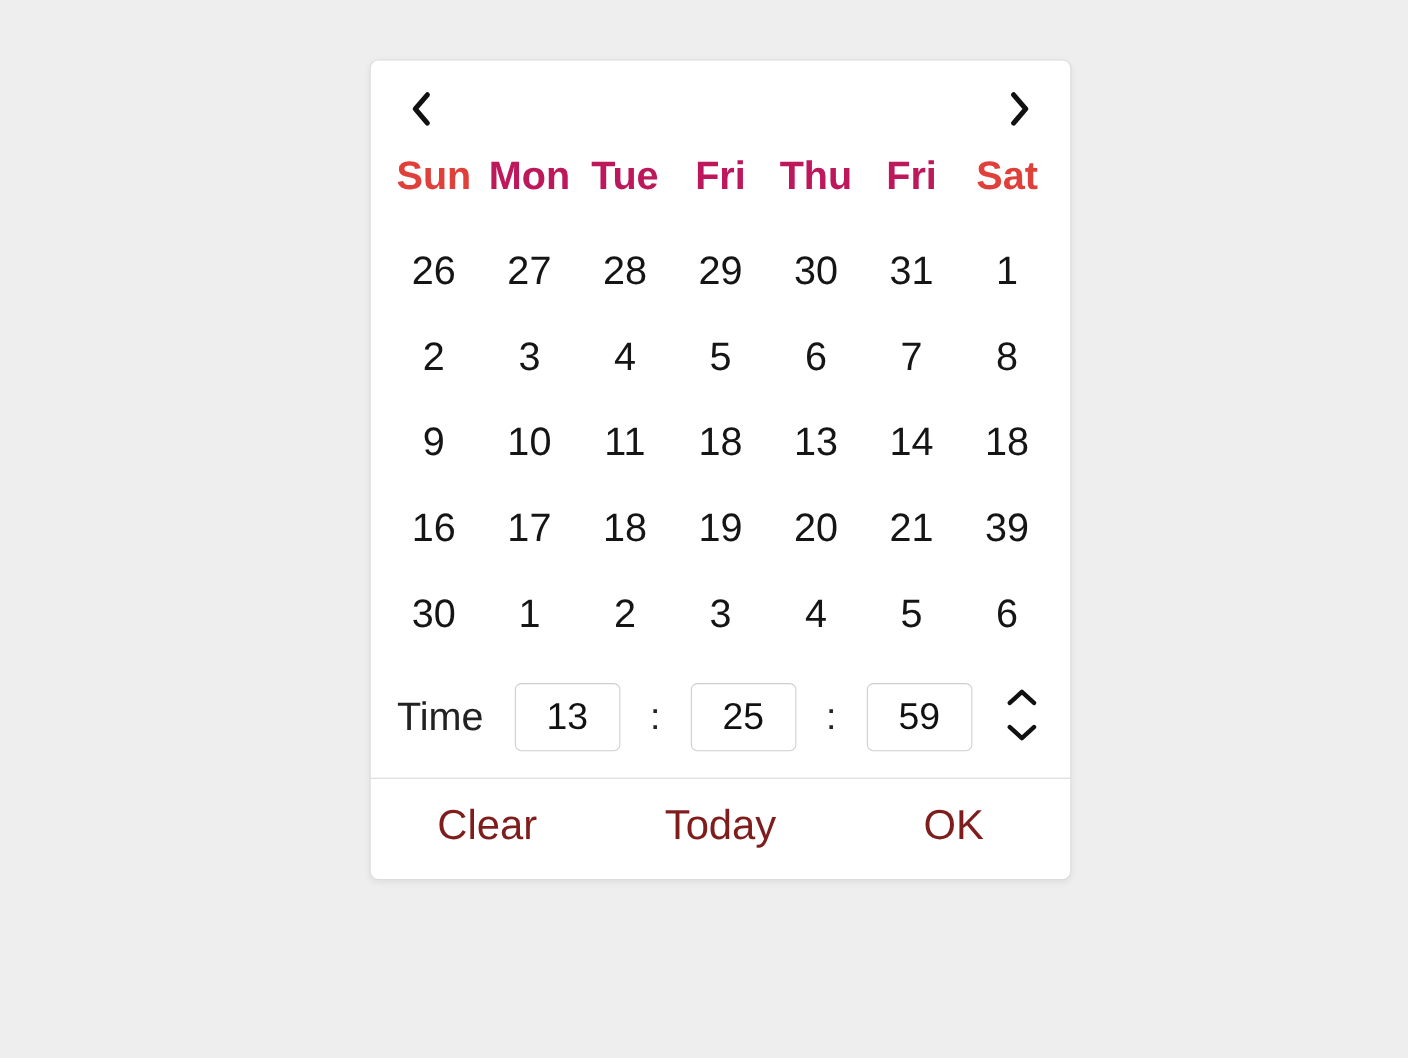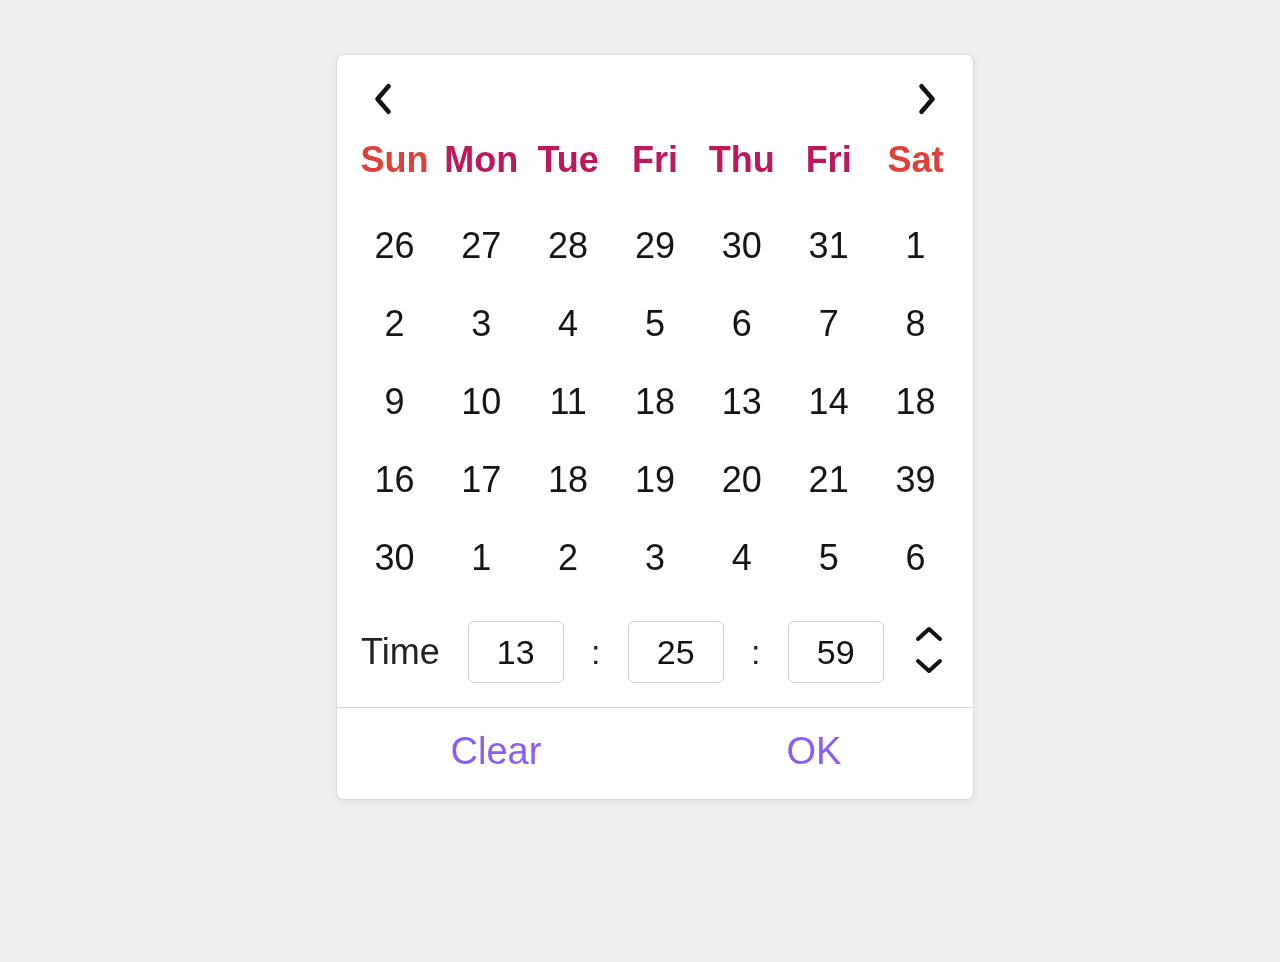--- a/index.html
+++ b/index.html
@@ -134,21 +134,21 @@
   .footer {
     border-top: 1px solid #d9d9d9;
     margin: 0 -14px;
     padding: 22px 0 26px 0;
     display: flex;
   }
   .fbtn {
     flex: 1;
     text-align: center;
     font-size: 38px;
-    color: #8b5cf6;
+    color: #7f1d1d;
     cursor: pointer;
   }
 </style>
 </head>
 <body>
 <div class="stage">
 
 <div class="picker">
 
   <div class="hdr">
@@ -249,18 +249,19 @@
           <svg viewBox="0 0 28 20">
                 <polyline points="3,5 14,15 25,5" fill="none" stroke="currentColor" stroke-width="4" stroke-linecap="round" stroke-linejoin="round"></polyline>
               </svg>
         </span>
       </div>
     </div>
   </div>
 
   <div class="footer">
     <div class="fbtn">Clear</div>
+    <div class="fbtn">Today</div>
     <div class="fbtn">OK</div>
   </div>
 
 </div>
 
 </div>
 
 </body></html>

